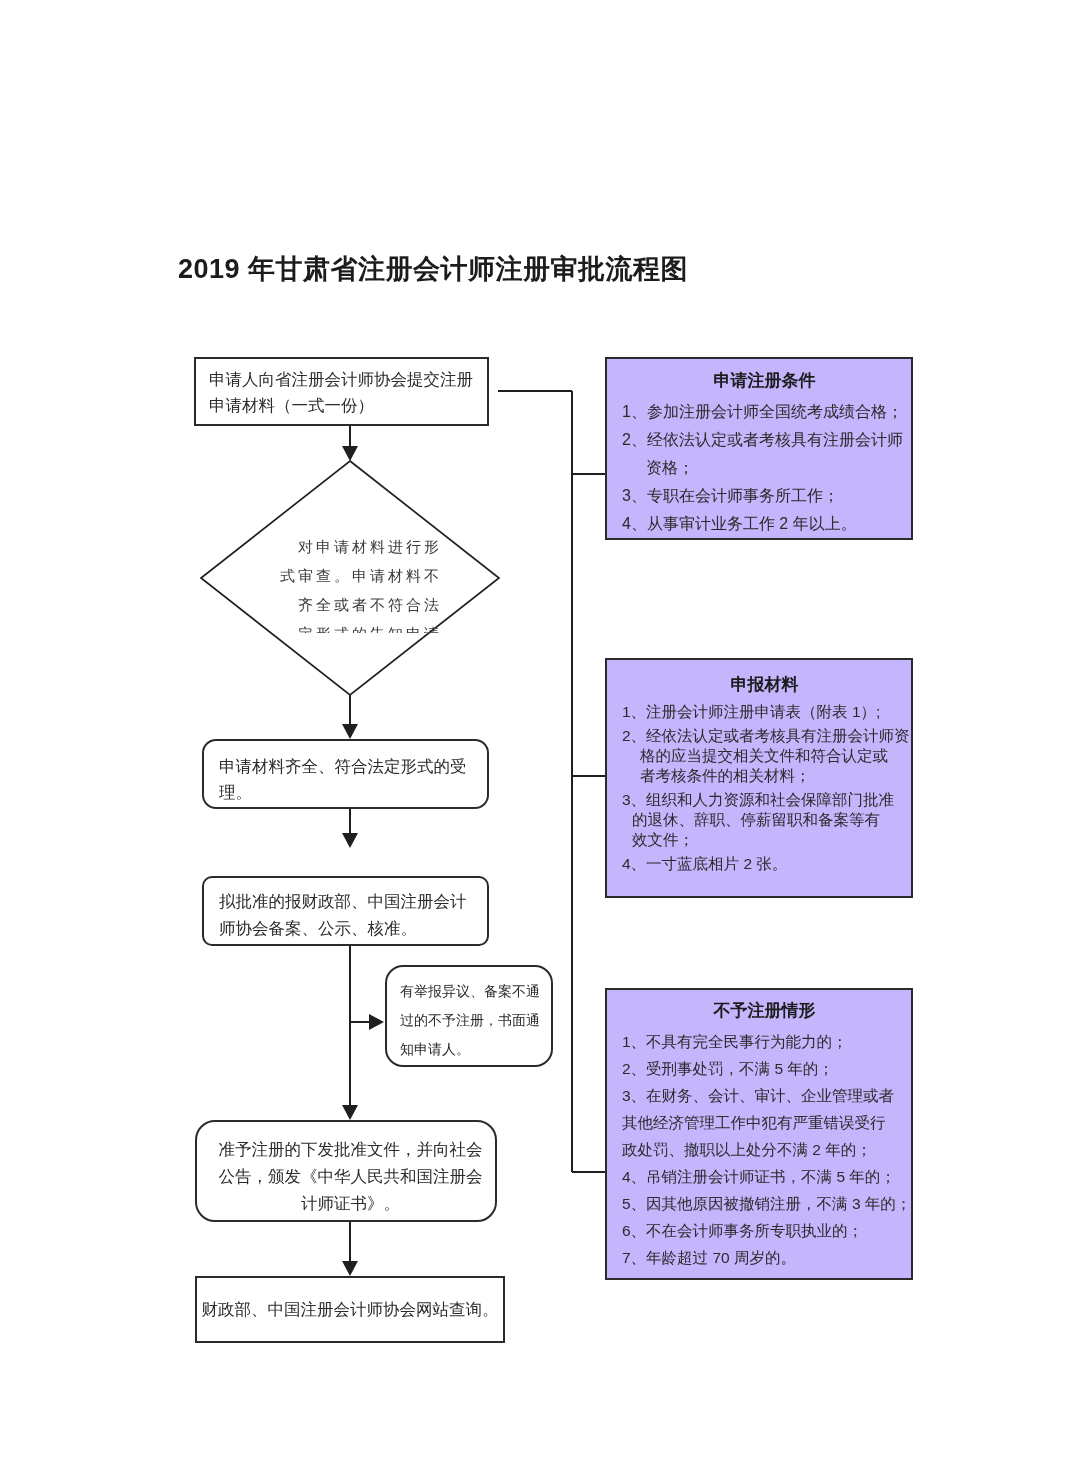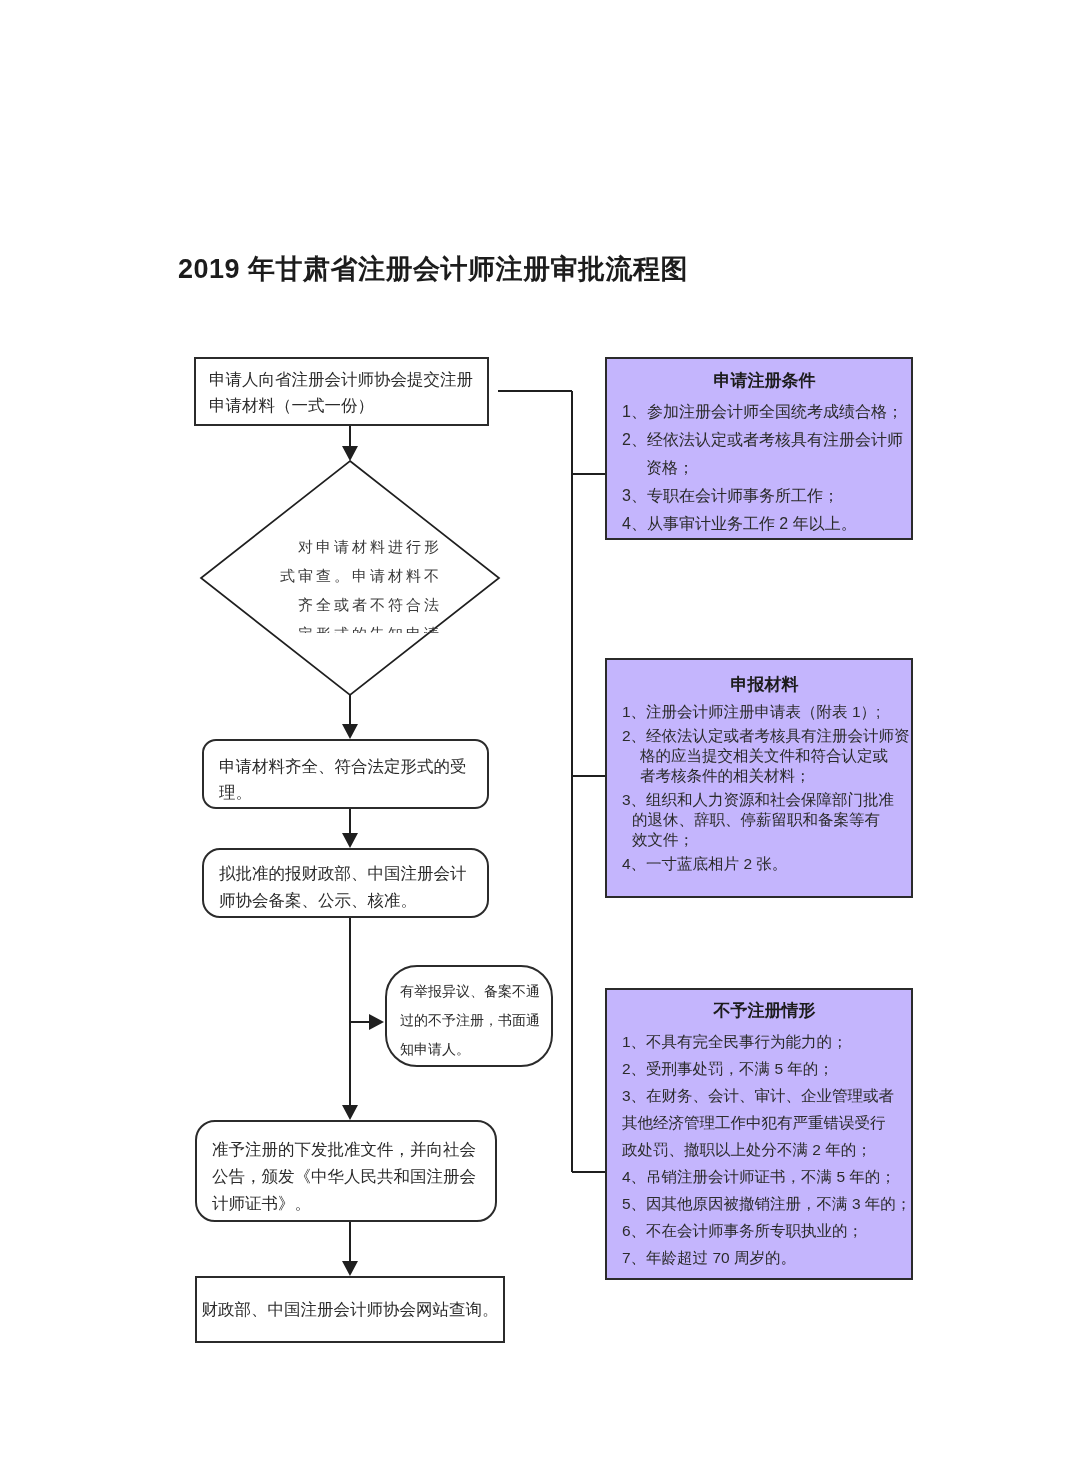--- a/index.html
+++ b/index.html
@@ -15,24 +15,24 @@
   .overlay{position:absolute;left:0;top:0;}
   .overlay line{stroke:#1f1f1f;stroke-width:2;fill:none;}
   .overlay .shape{fill:none;stroke:#1f1f1f;stroke-width:1.7;}
   .overlay .head{fill:#1f1f1f;stroke:none;}
   .box{
     position:absolute;border:2.5px solid #2b2b2b;background:#fff;
     box-sizing:border-box;font-size:16.5px;color:#2b2b2b;white-space:pre;
   }
   .b1{left:194px;top:357px;width:295px;height:69px;padding:7px 9px 0 13px;line-height:26px;}
   .b2{left:202px;top:739px;width:287px;height:70px;border-radius:14px;padding:12px 6px 0 15px;line-height:26px;}
-  .b3{left:202px;top:848px;width:287px;height:70px;border-radius:18px;padding:10px 6px 0 15px;line-height:27px;}
-  .bsmall{left:385px;top:965px;width:168px;height:102px;border-radius:32px;
+  .b3{left:202px;top:876px;width:287px;height:70px;border-radius:10px;padding:10px 6px 0 15px;line-height:27px;}
+  .bsmall{left:385px;top:965px;width:168px;height:102px;border-radius:18px;
           padding:10px 6px 0 13px;font-size:14px;line-height:29px;}
-  .b5{left:195px;top:1120px;width:302px;height:102px;border-radius:20px;padding:14px 6px 16px 15px;line-height:27px;}
+  .b5{left:195px;top:1120px;width:302px;height:102px;border-radius:20px;padding:14px 6px 16px 15px;line-height:27px;text-align:center;}
   .b6{left:195px;top:1276px;width:310px;height:67px;display:flex;align-items:center;justify-content:center;white-space:nowrap;}
   .diamond-text{
     position:absolute;left:258px;top:532px;width:184px;height:101px;overflow:hidden;
     font-size:15px;line-height:29px;letter-spacing:3px;text-align:right;
     white-space:pre;color:#3a3a3a;
   }
   .panel{
     position:absolute;left:605px;width:308px;border:2.5px solid #2b2b2b;
     box-sizing:border-box;background:#c4b5fd;color:#2b2b2b;
   }

